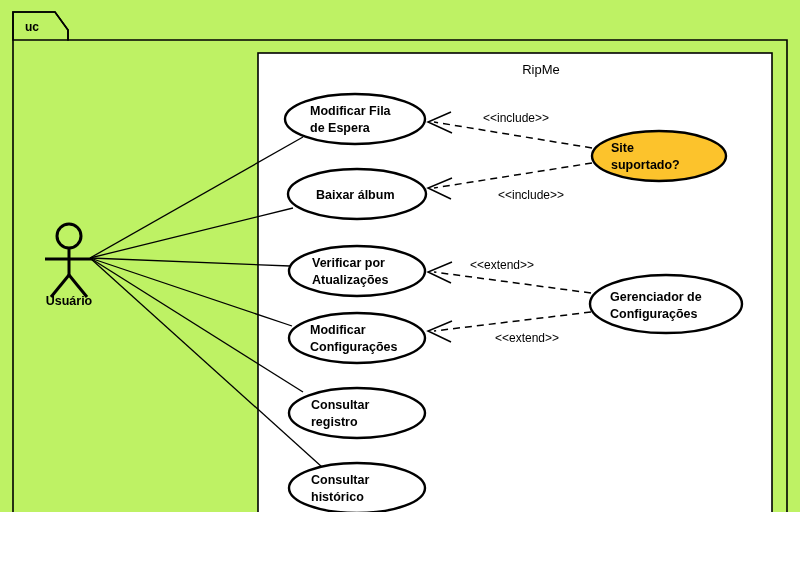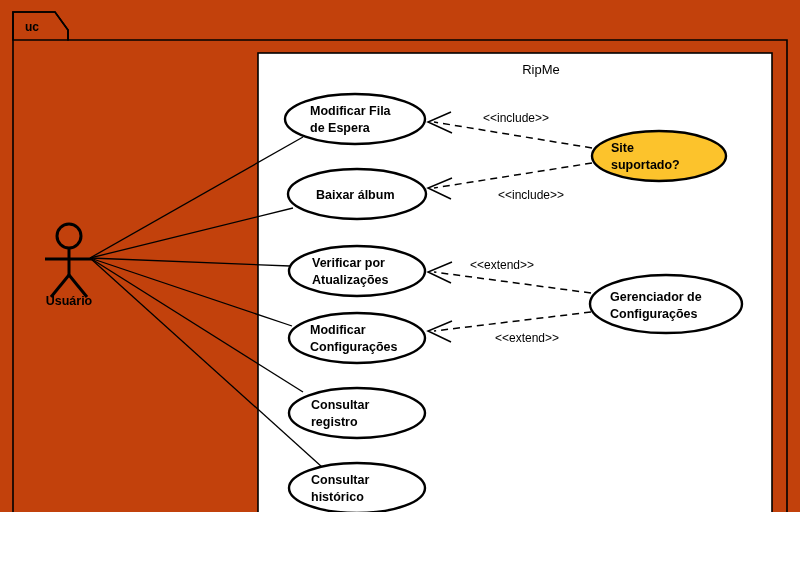--- a/index.html
+++ b/index.html
@@ -7,21 +7,21 @@
     padding: 0;
     background: #ffffff;
   }
   body {
     font-family: "Liberation Sans", sans-serif;
   }
   #canvas {
     position: relative;
     width: 800px;
     height: 512px;
-    background: #c2410c;
+    background: #bef264;
     overflow: hidden;
   }
   #diagram-svg {
     position: absolute;
     left: 0;
     top: 0;
     width: 800px;
     height: 574px;
   }
   .frame-label {

